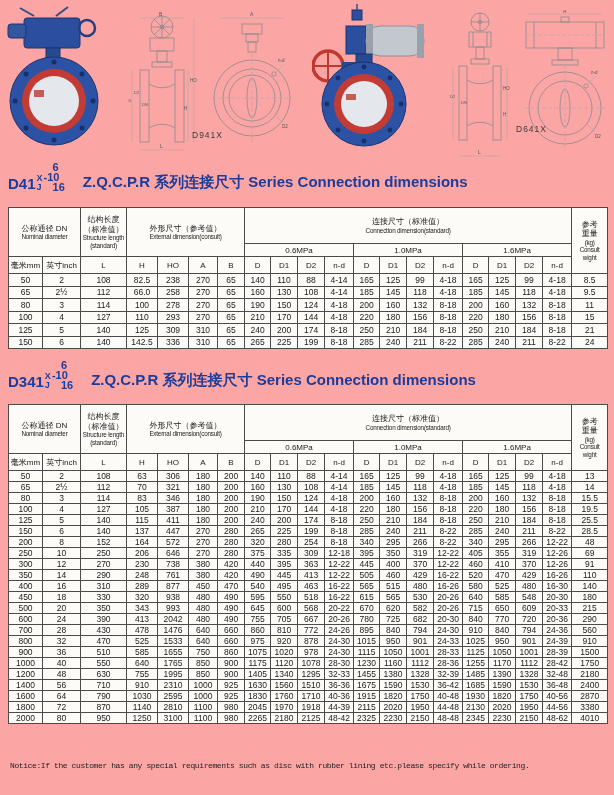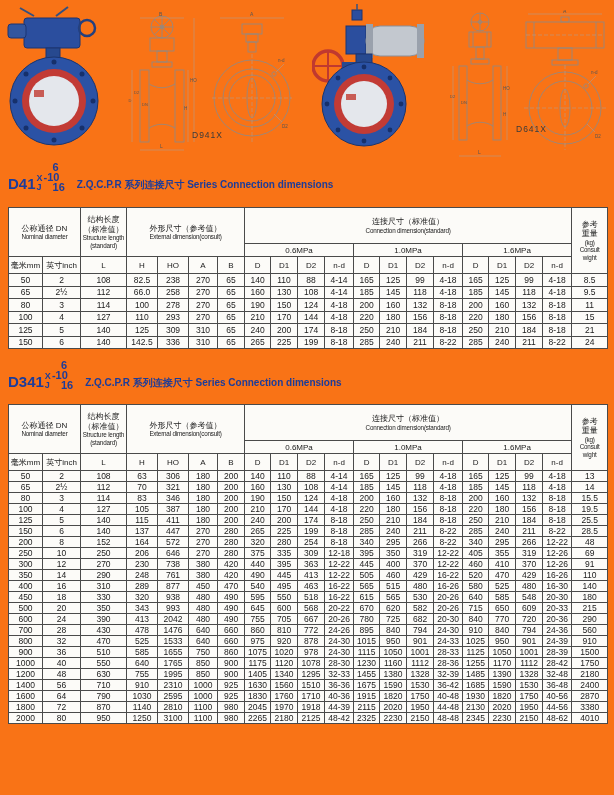--- a/index.html
+++ b/index.html
@@ -1,31 +1,31 @@
 <!DOCTYPE html>
 <html><head>
 <meta charset="utf-8">
 <style>
   * { box-sizing: border-box; margin: 0; padding: 0; }
   body { background:#e8e8e4; font-family:"Liberation Sans", sans-serif; }
-  .page { position:relative; width:614px; height:795px; background:#f97316; color:#1a1a1a; overflow:hidden; }
+  .page { position:relative; width:614px; height:795px; background:#fca5a5; color:#1a1a1a; overflow:hidden; }
 
   
   .images-row { position:absolute; top:2px; left:0; width:614px; height:158px; }
   .img-box { position:absolute; }
   .draw-label { position:absolute; font-size:8.5px; letter-spacing:1px; color:#3a3a3a; }
 
   
   .series-title { position:absolute; left:8px; display:flex; align-items:flex-end; color:#1c3c9a; font-weight:bold; }
   .st-model { font-size:15px; }
   .st-xj { display:flex; flex-direction:column; font-size:9px; line-height:9px; margin:0 1px; }
   .st-press { display:flex; flex-direction:column; font-size:11px; line-height:10px; }
   .st-press .p-top { padding-left:9px; }
   .st-press .p-bot { padding-left:9px; }
-  .st-rest { font-size:10px; margin-left:12px; white-space:nowrap; }
+  .st-rest { font-size:15px; margin-left:18px; white-space:nowrap; }
 
   
   .dim-table { position:absolute; left:8px; border-collapse:collapse; table-layout:fixed; width:599px; background:#fcfbf8; }
   .dim-table th, .dim-table td { border:1px solid #4a4a4a; text-align:center; vertical-align:middle; font-weight:normal; padding:0; overflow:hidden; }
   .dim-table .cn { font-size:8px; line-height:9.5px; }
   .dim-table .en { font-size:6.3px; line-height:7.5px; letter-spacing:-0.2px; }
   .dim-table .pressure-row th { font-size:8px; height:13px; }
   .dim-table .sub-row th { font-size:8px; height:17px; }
   .dim-table .row1 th { height:36px; }
   #d41-table tbody td { font-size:8.5px; height:12.5px; }
@@ -1048,15 +1048,16 @@
           <td>2345</td>
           <td>2230</td>
           <td>2150</td>
           <td>48-62</td>
           <td>4010</td>
         </tr>
       </tbody>
   </table>
 
   <div class="notes">
+    <div class="note-en">Notice:If the customer has any special requirements such as disc with rubber lining etc.please specify while ordering.</div>
   </div>
 
 </div>
 
 </body></html>

